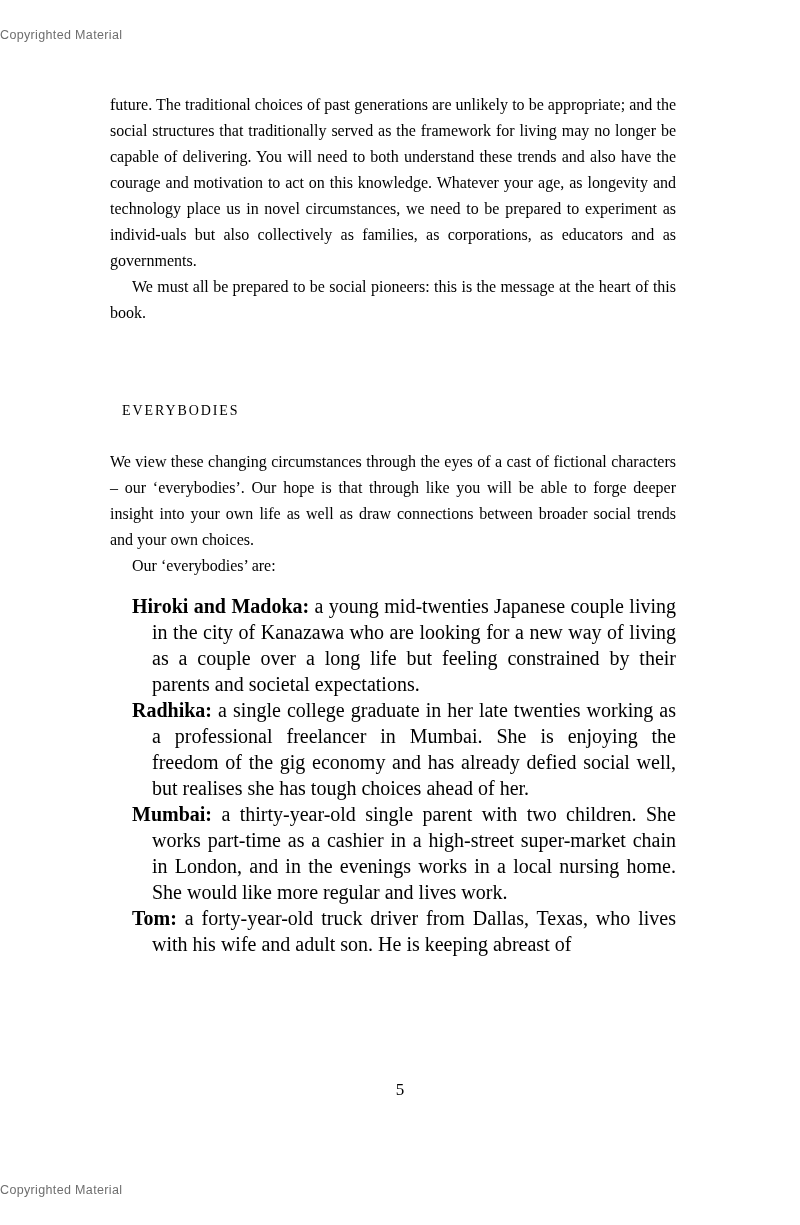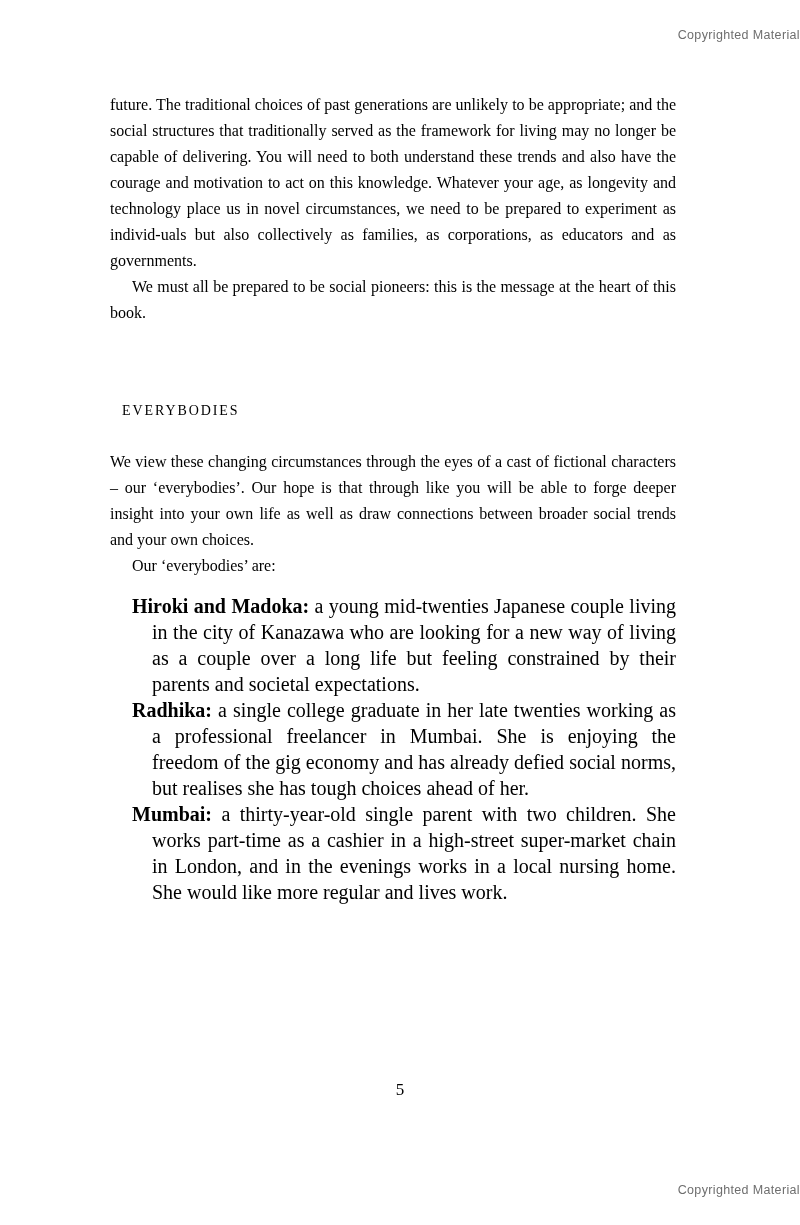--- a/index.html
+++ b/index.html
@@ -15,21 +15,21 @@
     overflow: hidden;
     font-family: "Liberation Serif", "DejaVu Serif", serif;
     color: #000000;
   }
 
   
   .watermark {
     position: absolute;
     left: 0;
     width: 800px;
-    text-align: right;
+    text-align: left;
     font-family: "Liberation Sans", "DejaVu Sans", sans-serif;
     font-size: 12.5px;
     letter-spacing: 0.35px;
     color: #6e6e6e;
     white-space: nowrap;
   }
   .watermark.top { top: 28px; }
   .watermark.bottom { top: 1183px; }
 
   
@@ -122,24 +122,27 @@
 
     <p class="body indent lastline-left">Our ‘everybodies’ are:</p>
 
     <div class="gap-before-list"></div>
 
     <ul class="character-list">
       <li>
         <span class="char-name">Hiroki and Madoka:</span><span> a young mid-twenties Japanese couple living in the city of Kanazawa who are looking for a new way of living as a couple over a long life but feeling constrained by their parents and societal expectations.</span>
       </li>
       <li>
-        <span class="char-name">Radhika:</span><span> a single college graduate in her late twenties working as a professional freelancer in Mumbai. She is enjoying the freedom of the gig economy and has already defied social norms, but realises she has tough choices ahead of her.</span>
+        <span class="char-name">Radhika:</span><span> a single college graduate in her late twenties working as a professional freelancer in Mumbai. She is enjoying the freedom of the gig economy and has already defied social well, but realises she has tough choices ahead of her.</span>
       </li>
       <li>
         <span class="char-name">Mumbai:</span><span> a thirty-year-old single parent with two children. She works part-time as a cashier in a high-street super-market chain in London, and in the evenings works in a local nursing home. She would like more regular and lives work.</span>
+      </li>
+      <li>
+        <span class="char-name">Tom:</span><span> a forty-year-old truck driver from Dallas, Texas, who lives with his wife and adult son. He is keeping abreast of</span>
       </li>
     </ul>
 
   </div>
 
   <div class="folio">5</div>
 
   <div class="watermark bottom">Copyrighted Material</div>
 
 </div>

